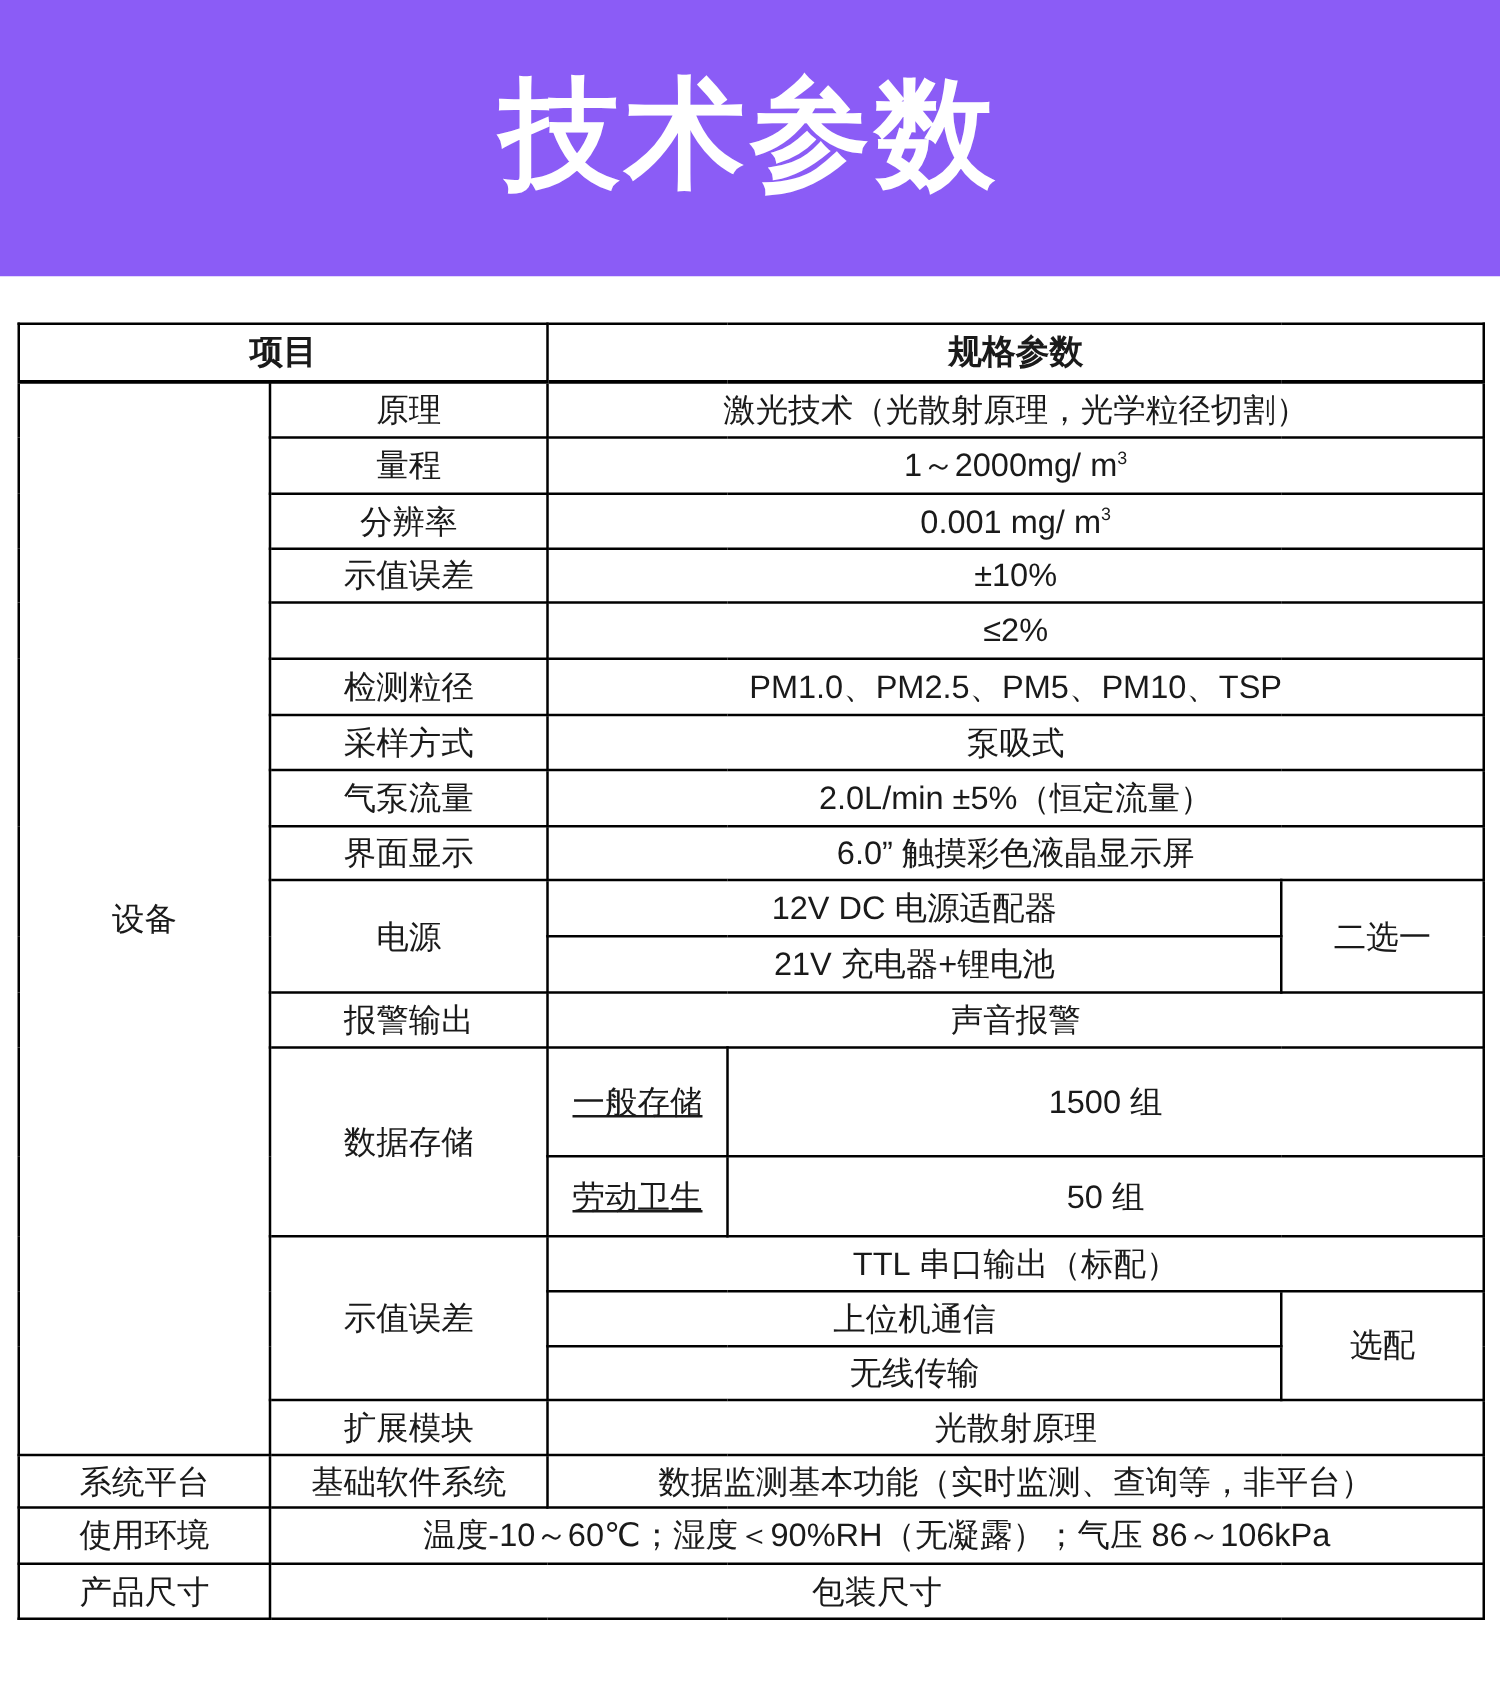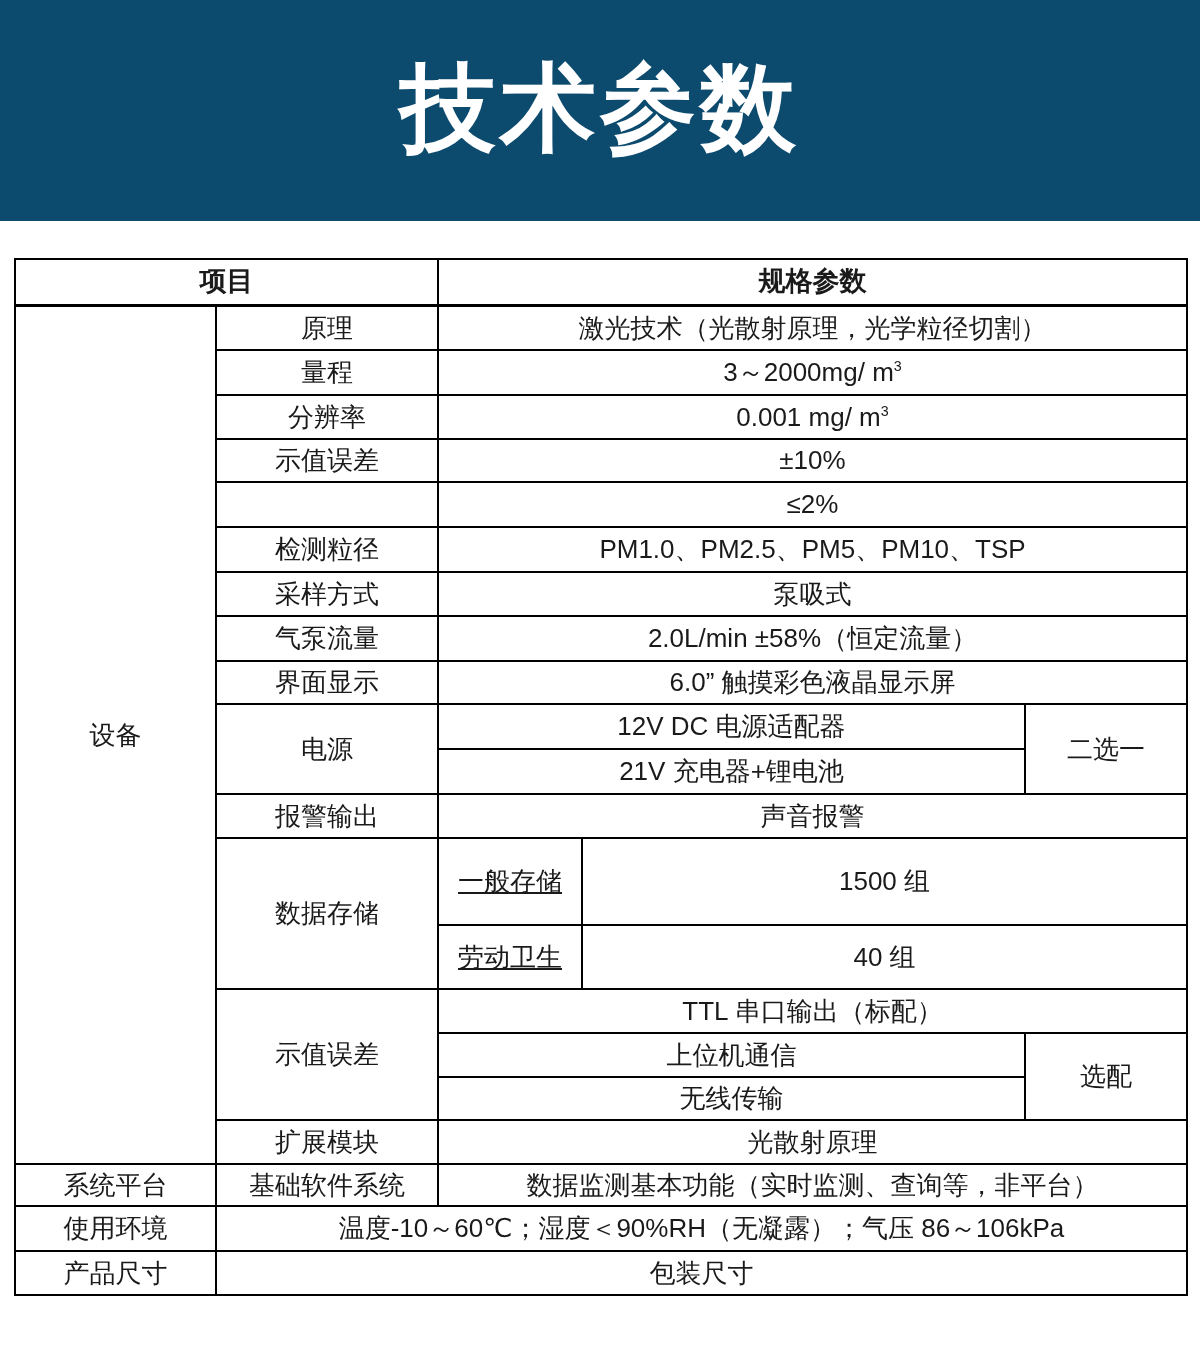--- a/index.html
+++ b/index.html
@@ -7,21 +7,21 @@
   body {
     width: 1200px;
     height: 1351px;
     font-family: "Liberation Sans", "DejaVu Sans", sans-serif;
     color: #1a1a1a;
     overflow: hidden;
   }
   .banner {
     width: 1200px;
     height: 221px;
-    background: #0c4a6e;
+    background: #8b5cf6;
     display: flex;
     align-items: center;
     justify-content: center;
   }
   .banner-title {
     color: #ffffff;
     font-size: 96px;
     font-weight: bold;
     letter-spacing: 4px;
     line-height: 1;
@@ -87,21 +87,21 @@
     </tr>
 
     <tr class="h45">
       <td rowspan="18">设备</td>
       <td>原理</td>
       <td colspan="3">激光技术（光散射原理，光学粒径切割）</td>
     </tr>
 
     <tr class="h45">
       <td>量程</td>
-      <td colspan="3"><span>3～2000mg/ m</span><sup>3</sup></td>
+      <td colspan="3"><span>1～2000mg/ m</span><sup>3</sup></td>
     </tr>
 
     <tr class="h44">
       <td>分辨率</td>
       <td colspan="3"><span>0.001 mg/ m</span><sup>3</sup></td>
     </tr>
 
     <tr class="h43">
       <td>示值误差</td>
       <td colspan="3">±10%</td>
@@ -117,21 +117,21 @@
       <td colspan="3">PM1.0、PM2.5、PM5、PM10、TSP</td>
     </tr>
 
     <tr class="h44">
       <td>采样方式</td>
       <td colspan="3">泵吸式</td>
     </tr>
 
     <tr class="h45">
       <td>气泵流量</td>
-      <td colspan="3">2.0L/min ±58%（恒定流量）</td>
+      <td colspan="3">2.0L/min ±5%（恒定流量）</td>
     </tr>
 
     <tr class="h43">
       <td>界面显示</td>
       <td colspan="3">6.0” 触摸彩色液晶显示屏</td>
     </tr>
 
     <tr class="h45">
       <td rowspan="2">电源</td>
       <td colspan="2">12V DC 电源适配器</td>
@@ -146,21 +146,21 @@
       <td colspan="3">声音报警</td>
     </tr>
 
     <tr class="h87">
       <td rowspan="2">数据存储</td>
       <td class="sub">一般存储</td>
       <td colspan="2">1500 组</td>
     </tr>
     <tr class="h84">
       <td class="sub">劳动卫生</td>
-      <td colspan="2">40 组</td>
+      <td colspan="2">50 组</td>
     </tr>
 
     <tr class="h44">
       <td rowspan="3">示值误差</td>
       <td colspan="3">TTL 串口输出（标配）</td>
     </tr>
     <tr class="h44">
       <td colspan="2">上位机通信</td>
       <td rowspan="2">选配</td>
     </tr>

